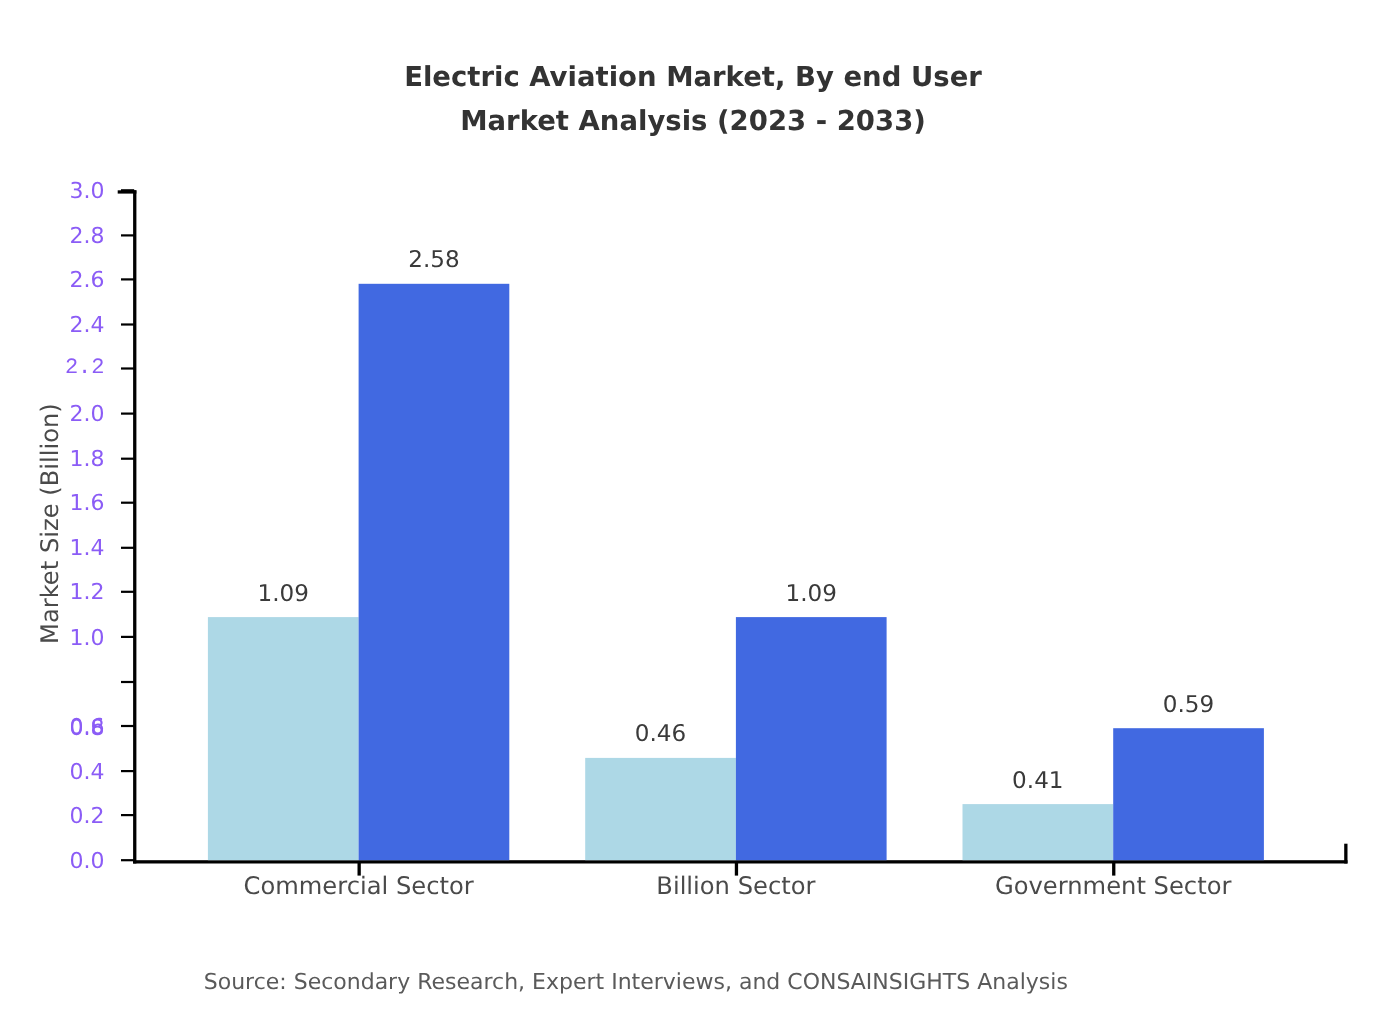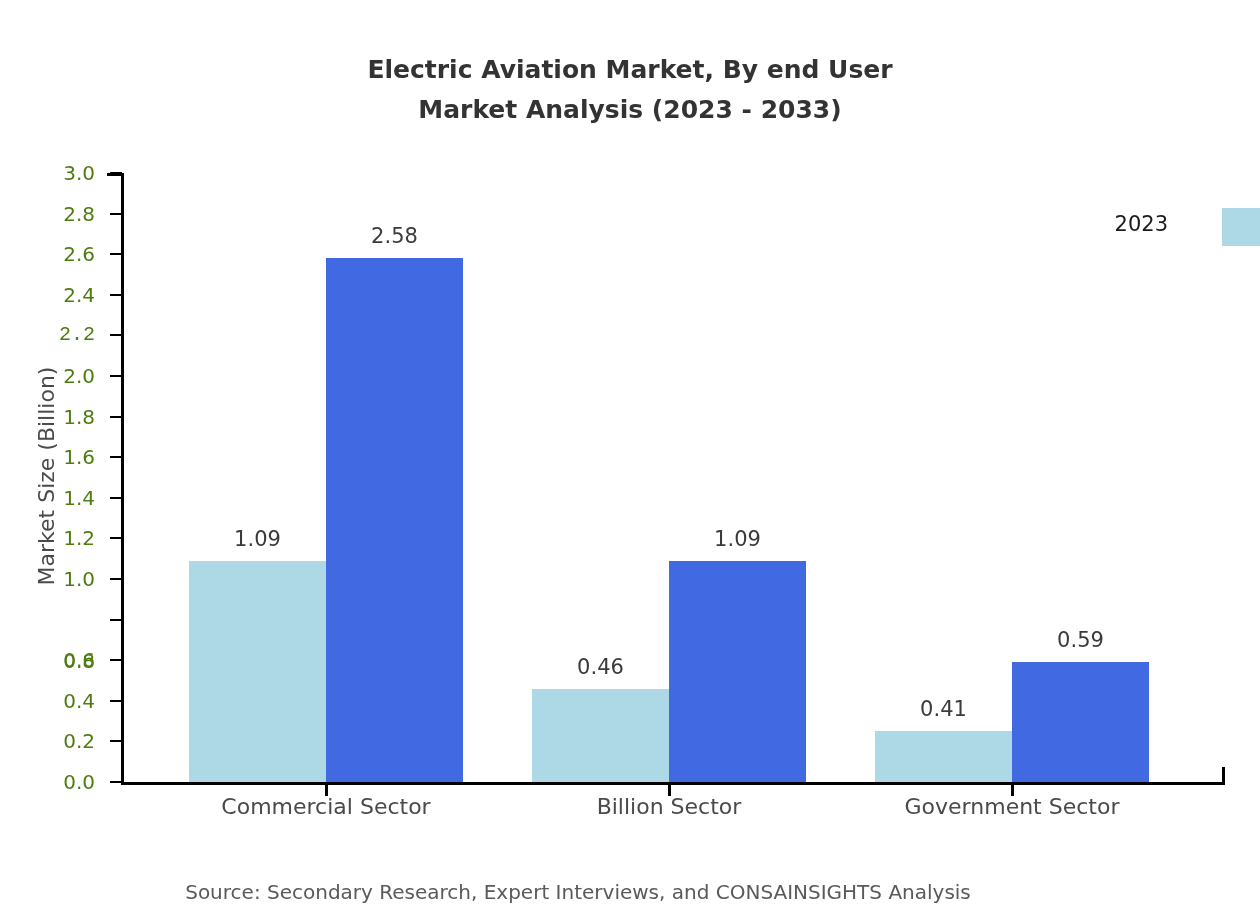--- a/index.html
+++ b/index.html
@@ -85,21 +85,21 @@
     left: 110px;
     width: 12px;
     height: 2px;
     background: #000000;
   }
   .ytick-label {
     position: absolute;
     right: 1165px; 
     width: 80px;
     text-align: right;
-    color: #4d7c0f;
+    color: #8b5cf6;
     font-size: 20px;
     line-height: 20px;
     transform: translateY(-10px);
   }
 
   
   .xtick {
     position: absolute;
     top: 783px;
     width: 3px;
@@ -259,21 +259,17 @@
   <div id="xaxis">
       <div class="xtick" style="left: 325px;"></div>
       <div class="xtick-label" style="left: 166px;">Commercial Sector</div>
       <div class="xtick" style="left: 668px;"></div>
       <div class="xtick-label" style="left: 509px;">Billion Sector</div>
       <div class="xtick" style="left: 1011px;"></div>
       <div class="xtick-label" style="left: 852px;">Government Sector</div>
     </div>
 
   <div id="legend">
-      <div class="legend-row" style="top: 0px;">
-        <span class="legend-label">2023</span>
-        <span class="legend-swatch" style="background: rgb(173, 216, 230);"></span>
-      </div>
     </div>
 
   <div id="source">Source: Secondary Research, Expert Interviews, and CONSAINSIGHTS Analysis</div>
 
 </div>
 
 </body></html>

